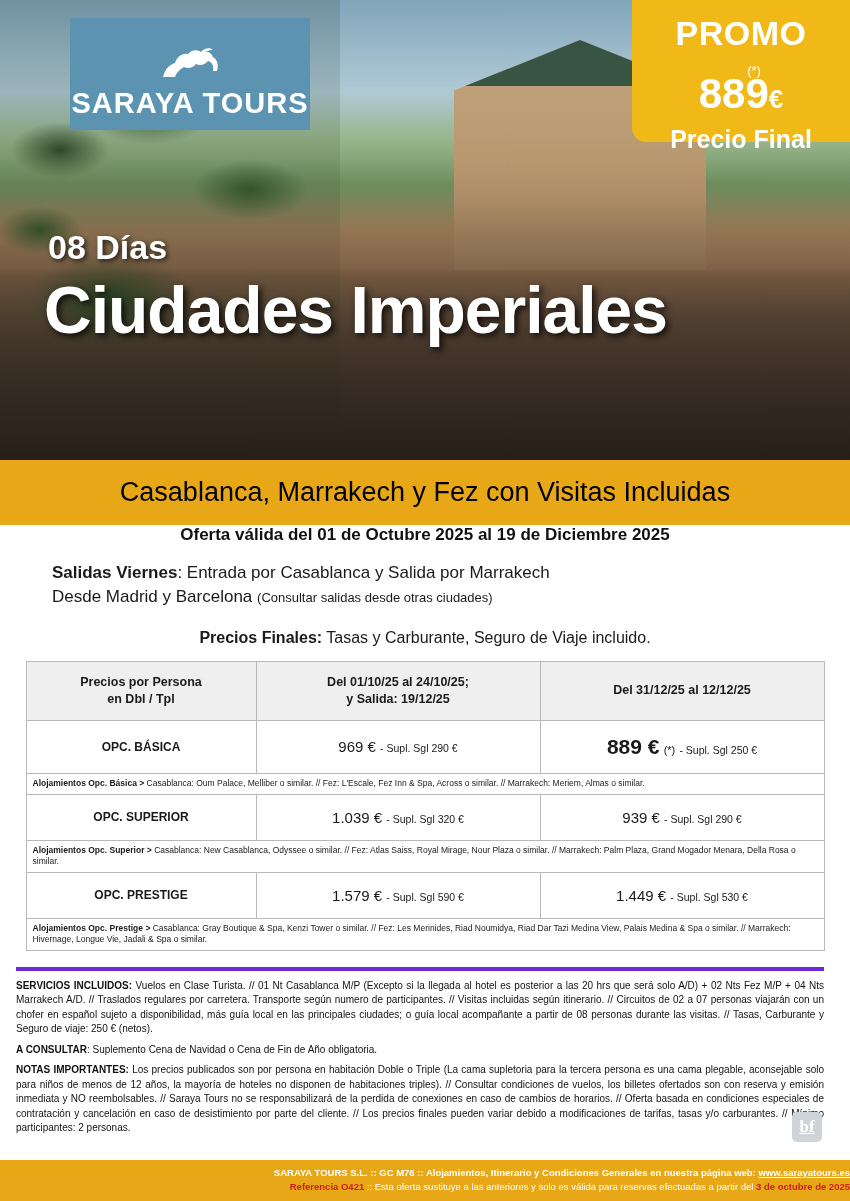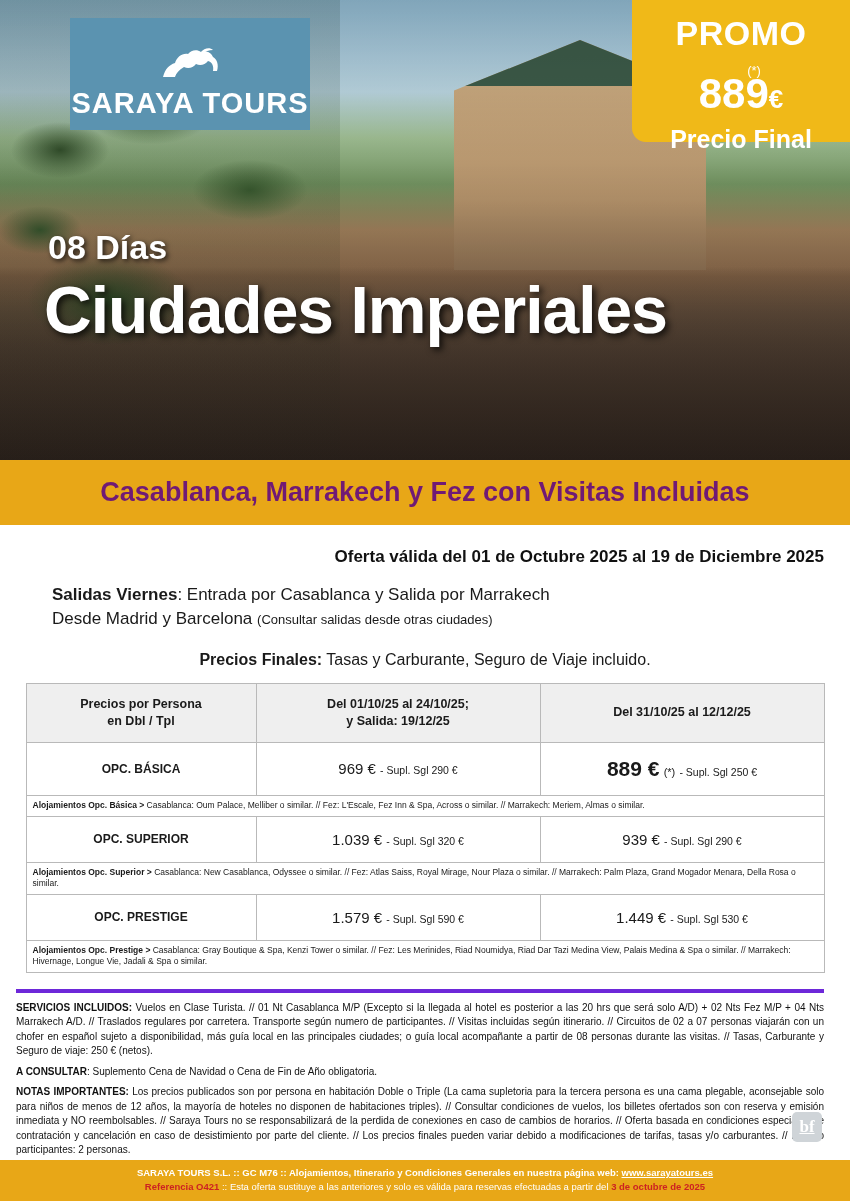--- a/index.html
+++ b/index.html
@@ -125,33 +125,32 @@
 
   .subtitle-bar {
     width: 850px;
     height: 65px;
     background: #e8a717;
     display: flex;
     align-items: center;
     justify-content: center;
   }
   .subtitle-bar span {
-    color: #701a75;
+    color: #000000;
     font-size: 27px;
-    font-weight: bold;
+    font-weight: normal;
   }
 
   
   .content { padding: 0 26px; }
 
   .offer-valid {
-    text-align: right;
+    text-align: center;
     font-size: 17px;
     font-weight: bold;
-    margin-top: 22px;
     color: #111;
   }
 
   .departures { margin-top: 18px; padding-left: 26px; }
   .dep-line1 { font-size: 17px; }
   .dep-line1 b { font-weight: bold; }
   .dep-line2 { font-size: 17px; margin-top: 4px; }
   .dep-small { font-size: 13px; }
 
   .prices-final {
@@ -242,21 +241,21 @@
     text-decoration: underline;
   }
 
   
   .footer {
     position: absolute;
     left: 0; bottom: 0;
     width: 850px;
     background: #e8a717;
     padding: 6px 0 7px 0;
-    text-align: center;
+    text-align: right;
     font-size: 9.5px;
     line-height: 1.5;
   }
   .footer-line1 { color: #ffffff; font-weight: bold; }
   .footer-link { color: #ffffff; text-decoration: underline; }
   .footer-line2 { color: #ffffff; }
   .footer-ref { color: #cc2222; font-weight: bold; }
   .footer-date { color: #cc2222; font-weight: bold; }
 </style>
 </head>
@@ -320,21 +319,21 @@
     <tr>
       <th>
         <div>Precios por Persona</div>
         <div>en Dbl / Tpl</div>
       </th>
       <th>
         <div>Del 01/10/25 al 24/10/25;</div>
         <div>y Salida: 19/12/25</div>
       </th>
       <th>
-        <div>Del 31/10/25 al 12/12/25</div>
+        <div>Del 31/12/25 al 12/12/25</div>
       </th>
     </tr>
   </thead>
   <tbody>
 
     <tr>
       <td class="opt-name">OPC. BÁSICA</td>
       <td class="price-cell">
         <span>969 €</span>
         <span class="sup">- Supl. Sgl 290 €</span>

